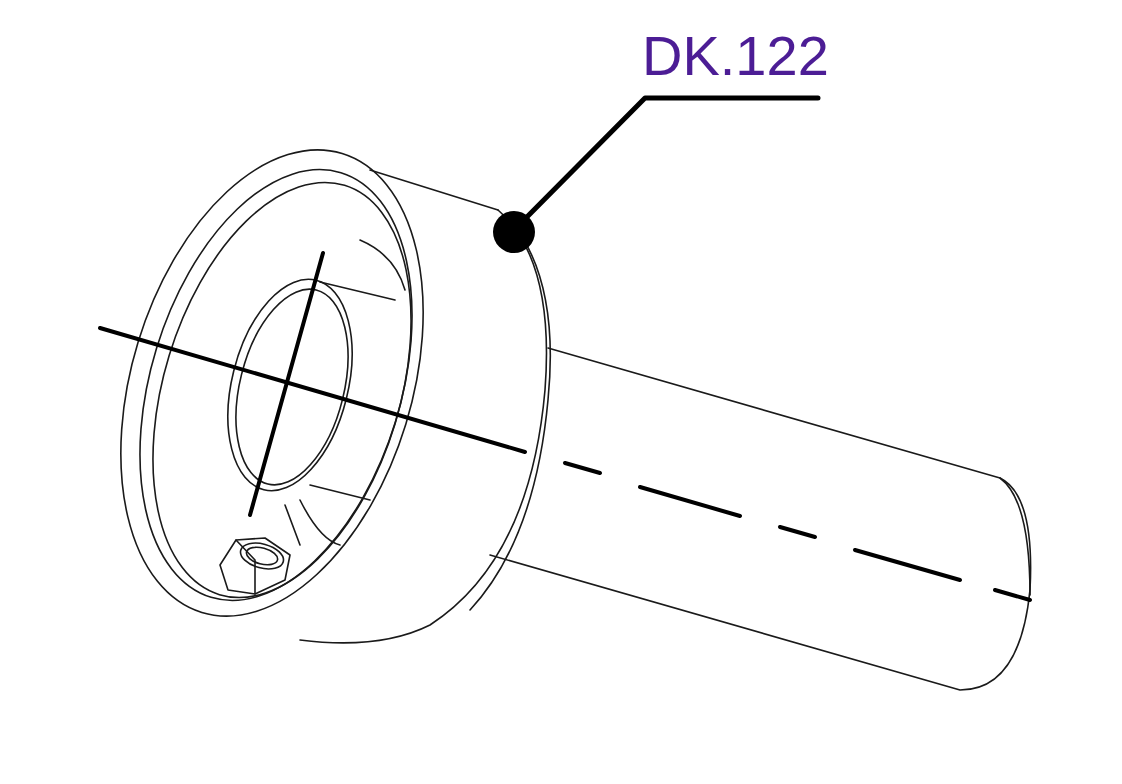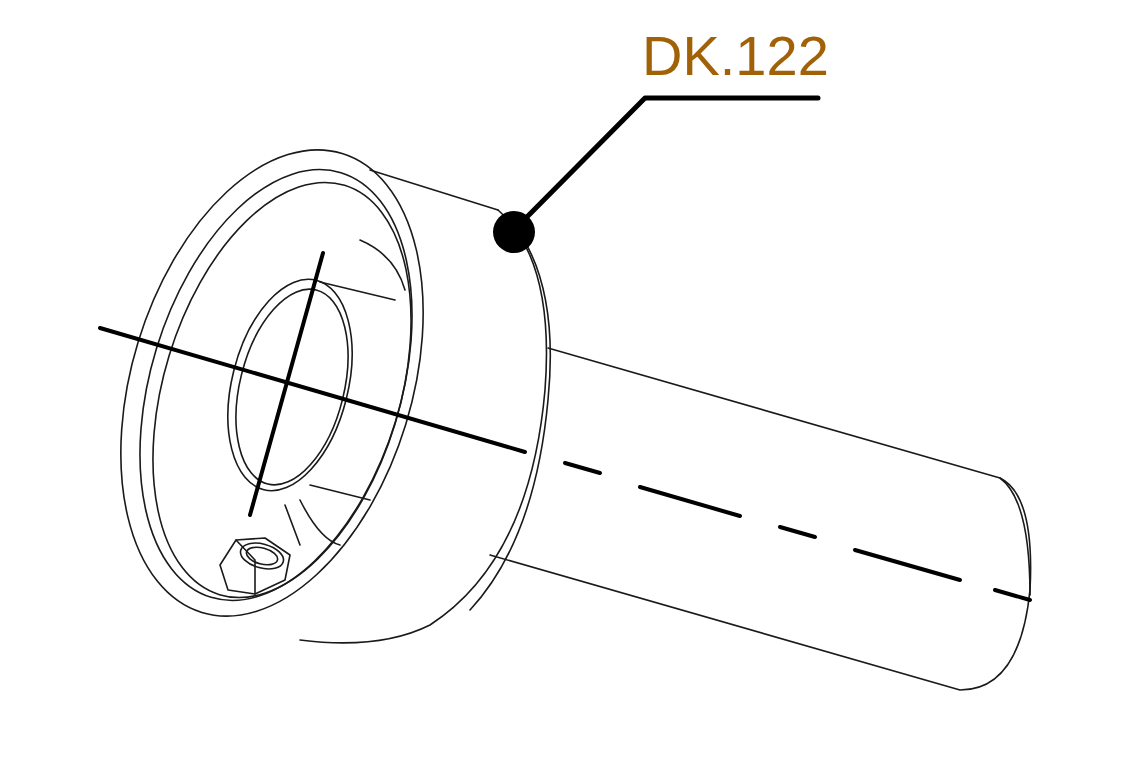--- a/index.html
+++ b/index.html
@@ -1,18 +1,18 @@
 <!DOCTYPE html>
 <html><head>
 <meta charset="utf-8">
 <style>
   html, body { margin:0; padding:0; background:#ffffff; }
   body { width:1122px; height:784px; position:relative; overflow:hidden; font-family:"Liberation Sans", sans-serif; }
   #drawing { position:absolute; left:0; top:0; }
-  .label { position:absolute; left:642px; top:28px; font-size:56px; color:#a16207; letter-spacing:0px; line-height:1; }
+  .label { position:absolute; left:642px; top:28px; font-size:56px; color:#4c1d95; letter-spacing:0px; line-height:1; }
 </style>
 </head>
 <body>
 
 <div class="label">DK.122</div>
 
 <svg id="drawing" width="1122" height="784" viewBox="0 0 1122 784" xmlns="http://www.w3.org/2000/svg">
   <g fill="none" stroke="#1a1a1a" stroke-width="1.6" stroke-linecap="round" stroke-linejoin="round">
 
     <g>

